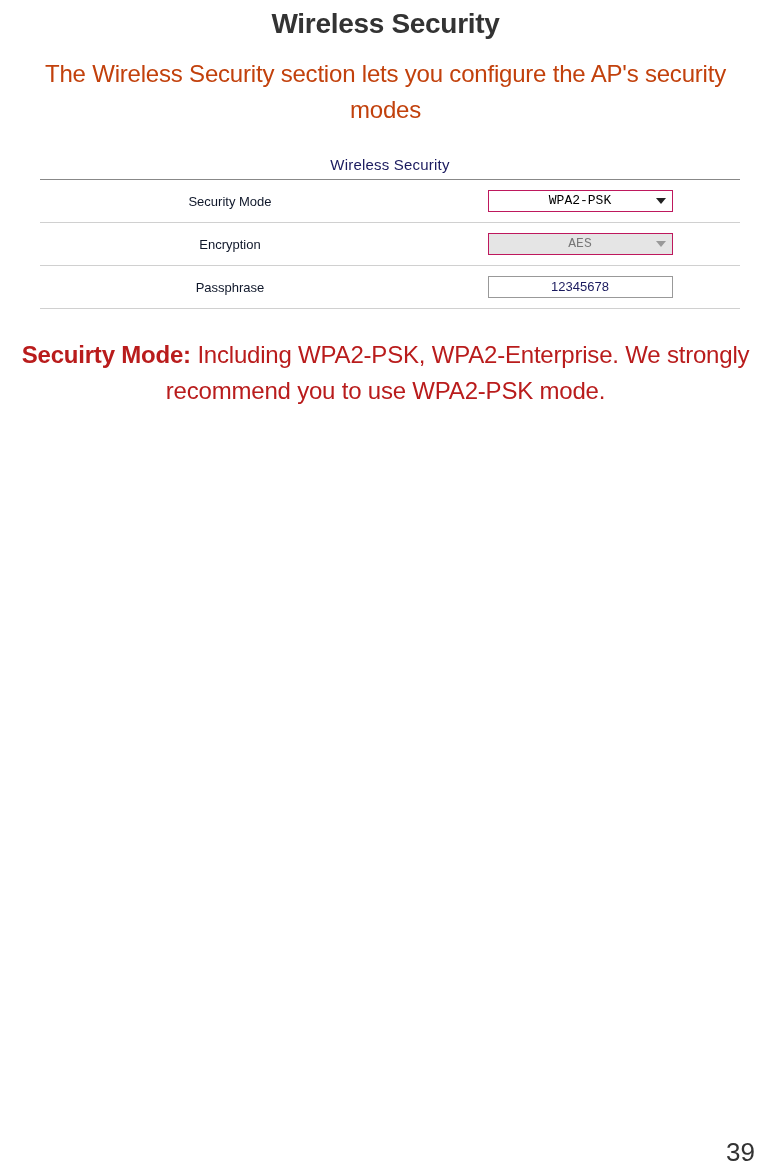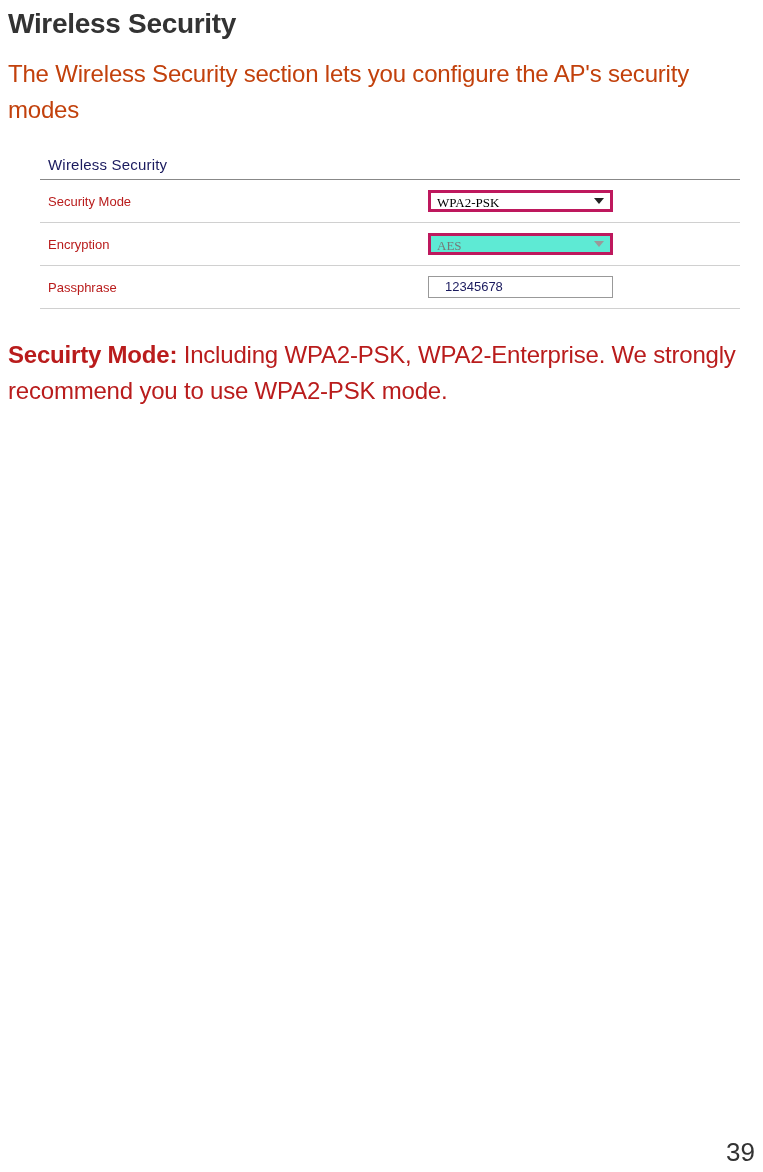--- a/index.html
+++ b/index.html
@@ -1,18 +1,19 @@
 <!DOCTYPE html>
 <html><head>
   <meta charset="utf-8">
   <style>
     * {
       margin: 0;
       padding: 0;
       box-sizing: border-box;
+      text-align: center;
     }
     body {
       width: 763px;
       height: 1172px;
       background: #ffffff;
       font-family: Arial, Helvetica, sans-serif;
       position: relative;
       padding: 8px 0 0 8px;
     }
     .page-title {
@@ -47,40 +48,40 @@
       border-collapse: collapse;
       font-family: Arial, sans-serif;
       font-size: 13px;
     }
     .settings-table td {
       border-bottom: 1px solid #d0d0d0;
       padding: 10px 8px;
       vertical-align: middle;
     }
     .settings-table td.label-cell {
-      color: #b91c1c;
+      color: #0f172a;
       width: 380px;
     }
     .settings-table td.input-cell {
       width: auto;
     }
     .faux-select {
       display: inline-block;
       width: 185px;
       height: 22px;
-      border: 3px solid #be185d;
+      border: 1px solid #be185d;
       background: #fff;
-      font-family: Liberation Serif, serif;
+      font-family: Liberation Mono, monospace;
       font-size: 13px;
       padding: 2px 6px;
       position: relative;
       line-height: 16px;
     }
     .faux-select.disabled {
-      background: #5eead4;
+      background: #e5e5e5;
       color: #777;
     }
     .faux-select .caret {
       position: absolute;
       right: 6px;
       top: 50%;
       transform: translateY(-50%);
       width: 0;
       height: 0;
       border-left: 5px solid transparent;

